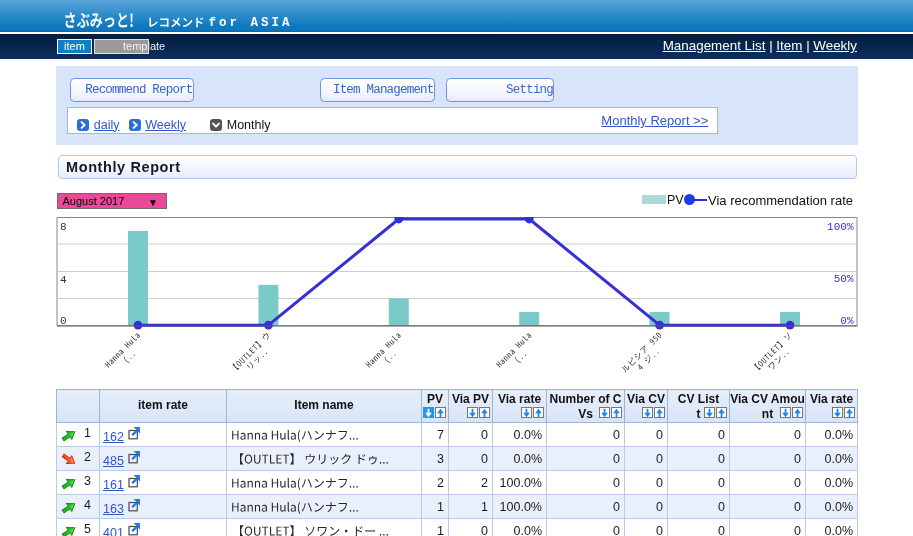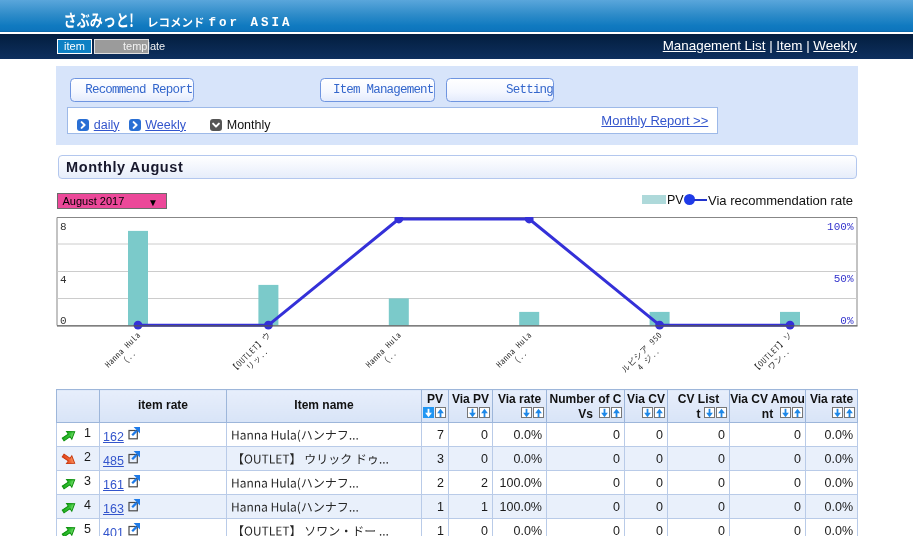--- a/index.html
+++ b/index.html
@@ -83,21 +83,21 @@
     <span style="position:absolute;left:60.5px;top:6.8px;"><span class="dicon"><svg width="12" height="12" viewBox="0 0 12 12">
             <path d="M4.6 3.1 L7.6 6 L4.6 8.9" fill="none" stroke="#ffffff" stroke-width="2" stroke-linecap="round" stroke-linejoin="round"></path>
           </svg></span> <a href="#" class="lnk">Weekly</a></span>
     <span style="position:absolute;left:126px;top:6.8px;margin-left:16px;"><span class="dicon dark"><svg width="12" height="12" viewBox="0 0 12 12">
             <path d="M3.1 4.6 L6 7.6 L8.9 4.6" fill="none" stroke="#ffffff" stroke-width="2" stroke-linecap="round" stroke-linejoin="round"></path>
           </svg></span> <span class="mon">Monthly</span></span>
     <span class="mrep"><a href="#">Monthly Report &gt;&gt;</a></span>
   </div>
 </div>
 <div class="hbox">
-    <b>Monthly August</b>
+    <b>Monthly Report</b>
   </div>
 <div class="sel">August 2017<span class="ar">▼</span></div>
 <div class="leg-sw"></div>
 <div class="leg-pv">PV</div>
 <div class="leg-dot"></div>
 <div class="leg-ln"></div>
 <div class="leg-via">Via recommendation rate</div>
 <svg width="804" height="165" style="position:absolute;left:56px;top:217px" viewBox="0 0 804 165">
 <rect x="0.5" y="0" width="801" height="108.5" fill="#ffffff" stroke="none"></rect>
 <path d="M1 108.5 L1 0.5 L801 0.5 L801 108.5" fill="none" stroke="#878787" stroke-width="1"></path>

